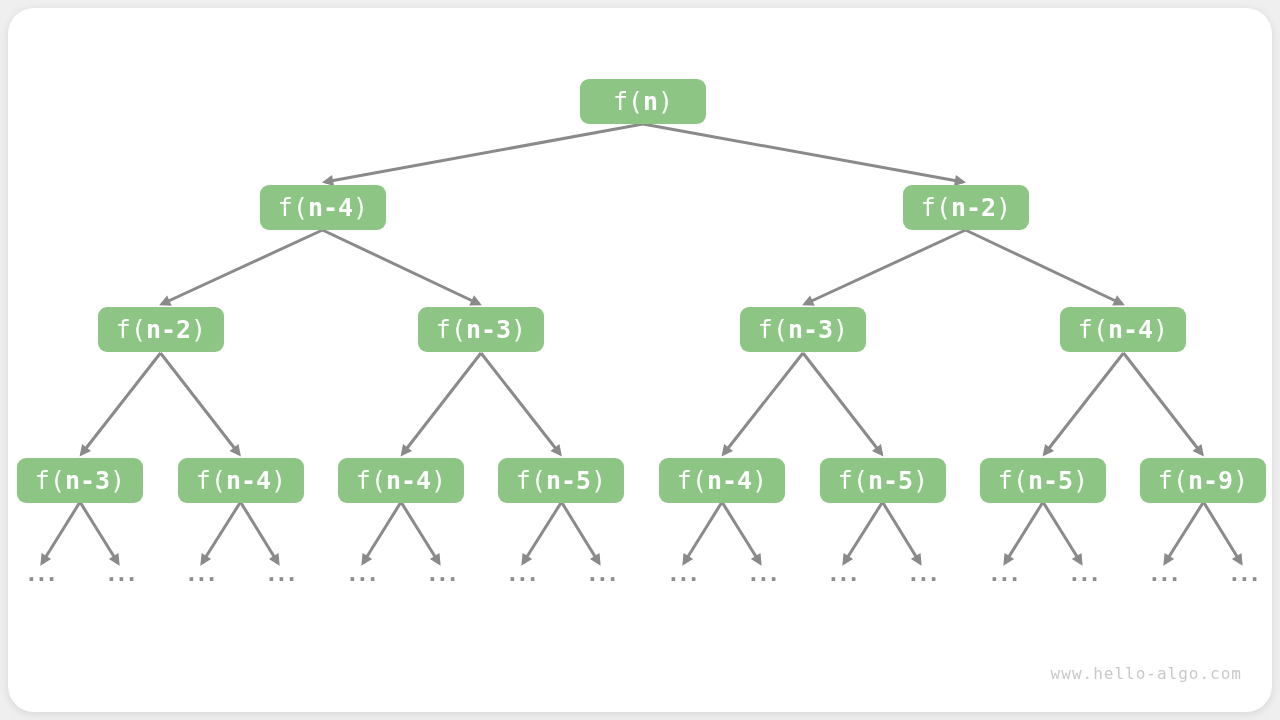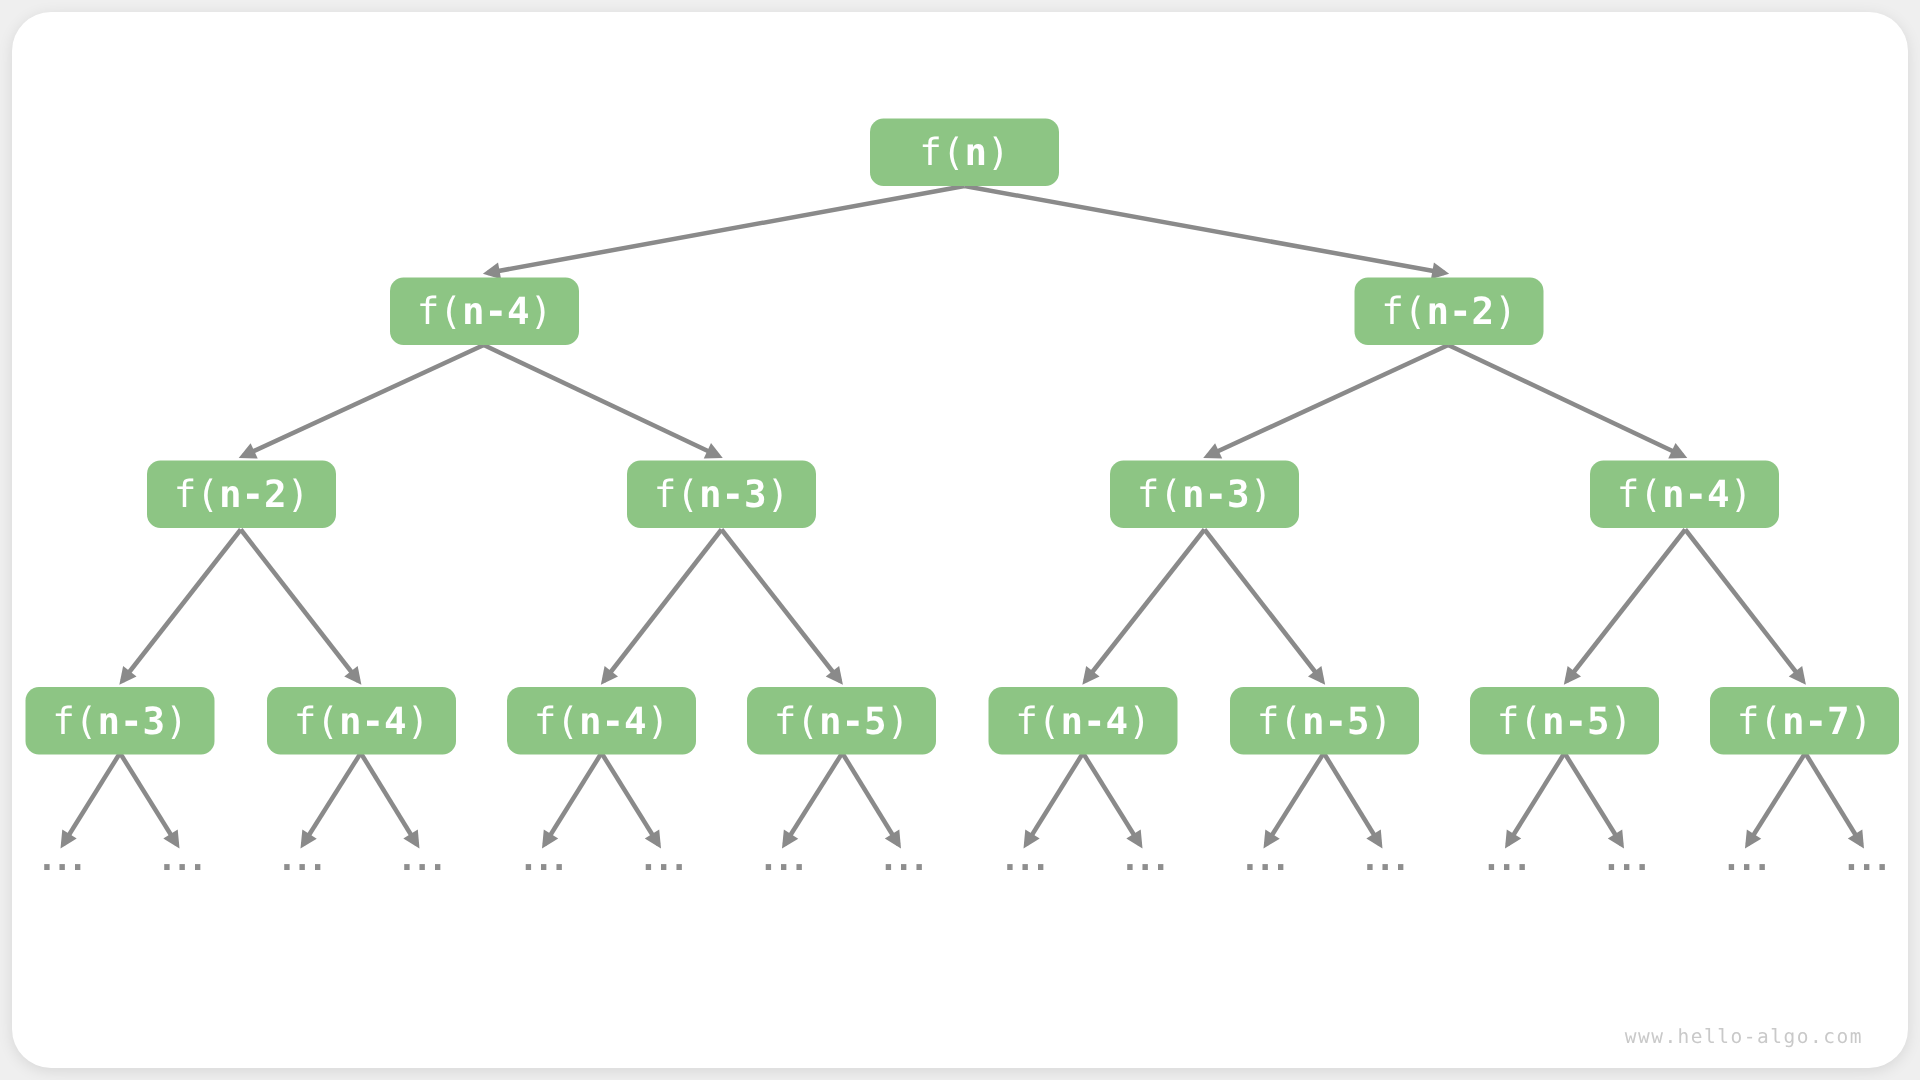--- a/index.html
+++ b/index.html
@@ -14,21 +14,21 @@
         border-radius:26px;box-shadow:0 2px 10px rgba(0,0,0,.10)}
   .edges{position:absolute;left:0;top:0;width:1280px;height:720px;pointer-events:none}
   .edges line{stroke:var(--arrow);stroke-width:3}
   .edges .ah{fill:var(--arrow)}
   .node{position:absolute;width:126px;height:45px;background:var(--node-fill);border-radius:9px;
         display:flex;align-items:center;justify-content:center;color:var(--node-text);
         font-size:25px;line-height:1;white-space:pre}
   .node .arg{font-weight:bold}
   .dots{position:absolute;top:560px;width:50px;text-align:center;color:var(--ellipsis);
         font-weight:bold;font-size:22px;letter-spacing:-3px;line-height:28px}
-  .watermark{position:absolute;top:684px;right:38px;font-size:13px;letter-spacing:1px;color:var(--watermark)}
+  .watermark{position:absolute;top:664px;right:38px;font-size:16px;letter-spacing:1px;color:var(--watermark)}
 </style>
 </head>
 <body>
 
 <div class="page">
   <div class="card"></div>
 
   <svg class="edges" width="1280" height="720" viewBox="0 0 1280 720">
     <defs>
       <marker id="ah" viewBox="0 0 10 10" refX="7" refY="5" markerWidth="4.2" markerHeight="4.2" orient="auto">
@@ -81,21 +81,21 @@
   <div class="node" style="left:740px;top:307px"><span>f(</span><span class="arg">n-3</span><span>)</span></div>
   <div class="node" style="left:1060px;top:307px"><span>f(</span><span class="arg">n-4</span><span>)</span></div>
 
   <div class="node" style="left:17px;top:458px"><span>f(</span><span class="arg">n-3</span><span>)</span></div>
   <div class="node" style="left:178px;top:458px"><span>f(</span><span class="arg">n-4</span><span>)</span></div>
   <div class="node" style="left:338px;top:458px"><span>f(</span><span class="arg">n-4</span><span>)</span></div>
   <div class="node" style="left:498px;top:458px"><span>f(</span><span class="arg">n-5</span><span>)</span></div>
   <div class="node" style="left:659px;top:458px"><span>f(</span><span class="arg">n-4</span><span>)</span></div>
   <div class="node" style="left:820px;top:458px"><span>f(</span><span class="arg">n-5</span><span>)</span></div>
   <div class="node" style="left:980px;top:458px"><span>f(</span><span class="arg">n-5</span><span>)</span></div>
-  <div class="node" style="left:1140px;top:458px"><span>f(</span><span class="arg">n-7</span><span>)</span></div>
+  <div class="node" style="left:1140px;top:458px"><span>f(</span><span class="arg">n-9</span><span>)</span></div>
 
   <div class="dots" style="left:15px">...</div>
   <div class="dots" style="left:95px">...</div>
   <div class="dots" style="left:175px">...</div>
   <div class="dots" style="left:255px">...</div>
   <div class="dots" style="left:336px">...</div>
   <div class="dots" style="left:416px">...</div>
   <div class="dots" style="left:496px">...</div>
   <div class="dots" style="left:576px">...</div>
   <div class="dots" style="left:657px">...</div>

